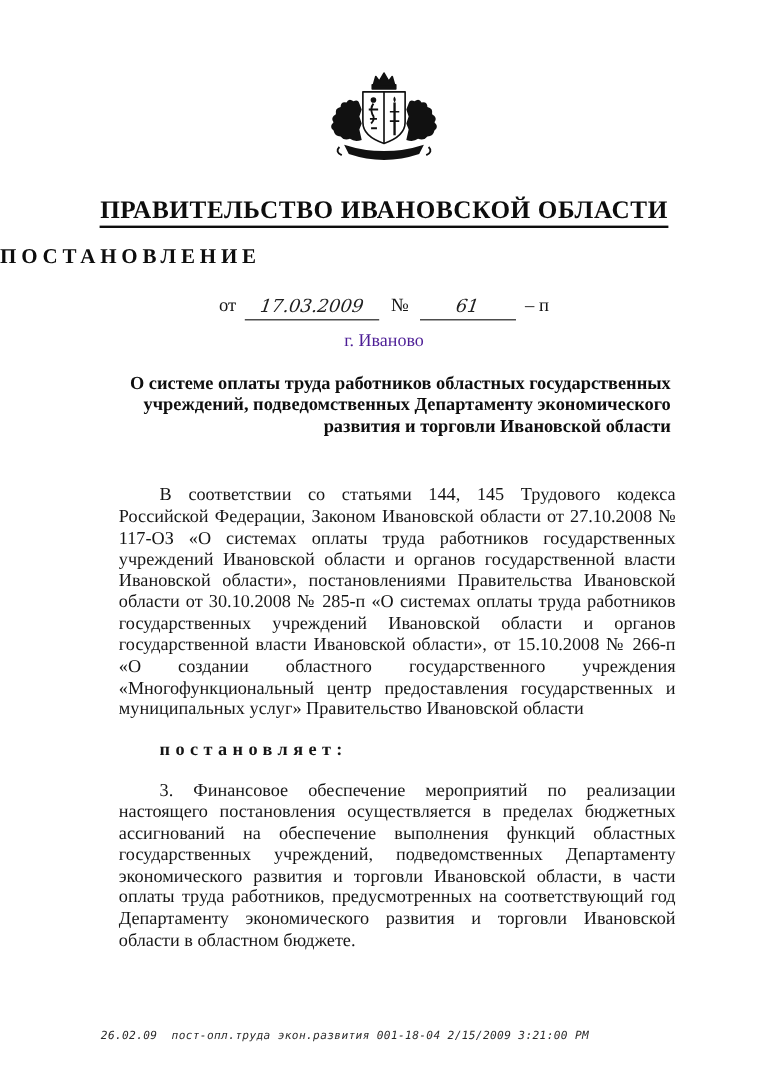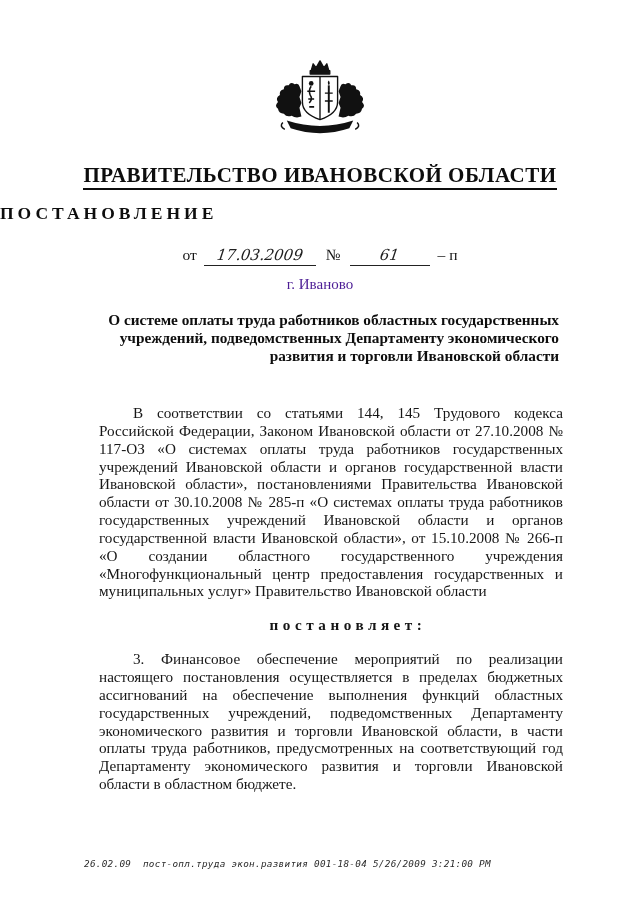--- a/index.html
+++ b/index.html
@@ -114,21 +114,21 @@
     font-size: 15.2px;
     line-height: 17.85px;
     text-align: justify;
     color: #161616;
   }
   .bodytext p { margin: 16px; text-indent: 34px; }
   .resolve {
     font-weight: bold;
     letter-spacing: 4.5px;
     text-indent: 0;
-    text-align: center;
+    text-align: left;
   }
 
   
   .footer {
     position: absolute;
     top: 858px;
     left: 84px;
     font-family: "DejaVu Sans Mono", monospace;
     font-style: italic;
     font-size: 9.3px;
@@ -190,15 +190,15 @@
   <div class="place">г. Иваново</div>
 
   <div class="subject">О системе оплаты труда работников областных государственных учреждений, подведомственных Департаменту экономического развития и торговли Ивановской области</div>
 
   <div class="bodytext">
     <p>В соответствии со статьями 144, 145 Трудового кодекса Российской Федерации, Законом Ивановской области от 27.10.2008 № 117-ОЗ «О системах оплаты труда работников государственных учреждений Ивановской области и органов государственной власти Ивановской области», постановлениями Правительства Ивановской области от 30.10.2008 № 285-п «О системах оплаты труда работников государственных учреждений Ивановской области и органов государственной власти Ивановской области», от 15.10.2008 № 266-п «О создании областного государственного учреждения «Многофункциональный центр предоставления государственных и муниципальных услуг» Правительство Ивановской области</p>
     <p class="resolve">постановляет:</p>
     <p>3. Финансовое обеспечение мероприятий по реализации настоящего постановления осуществляется в пределах бюджетных ассигнований на обеспечение выполнения функций областных государственных учреждений, подведомственных Департаменту экономического развития и торговли Ивановской области, в части оплаты труда работников, предусмотренных на соответствующий год Департаменту экономического развития и торговли Ивановской области в областном бюджете.</p>
   </div>
 
-  <div class="footer">26.02.09  пост-опл.труда экон.развития 001-18-04 5/26/2009 3:21:00 PM</div>
+  <div class="footer">26.02.09  пост-опл.труда экон.развития 001-18-04 2/15/2009 3:21:00 PM</div>
 
 </div>
 
 </body></html>

